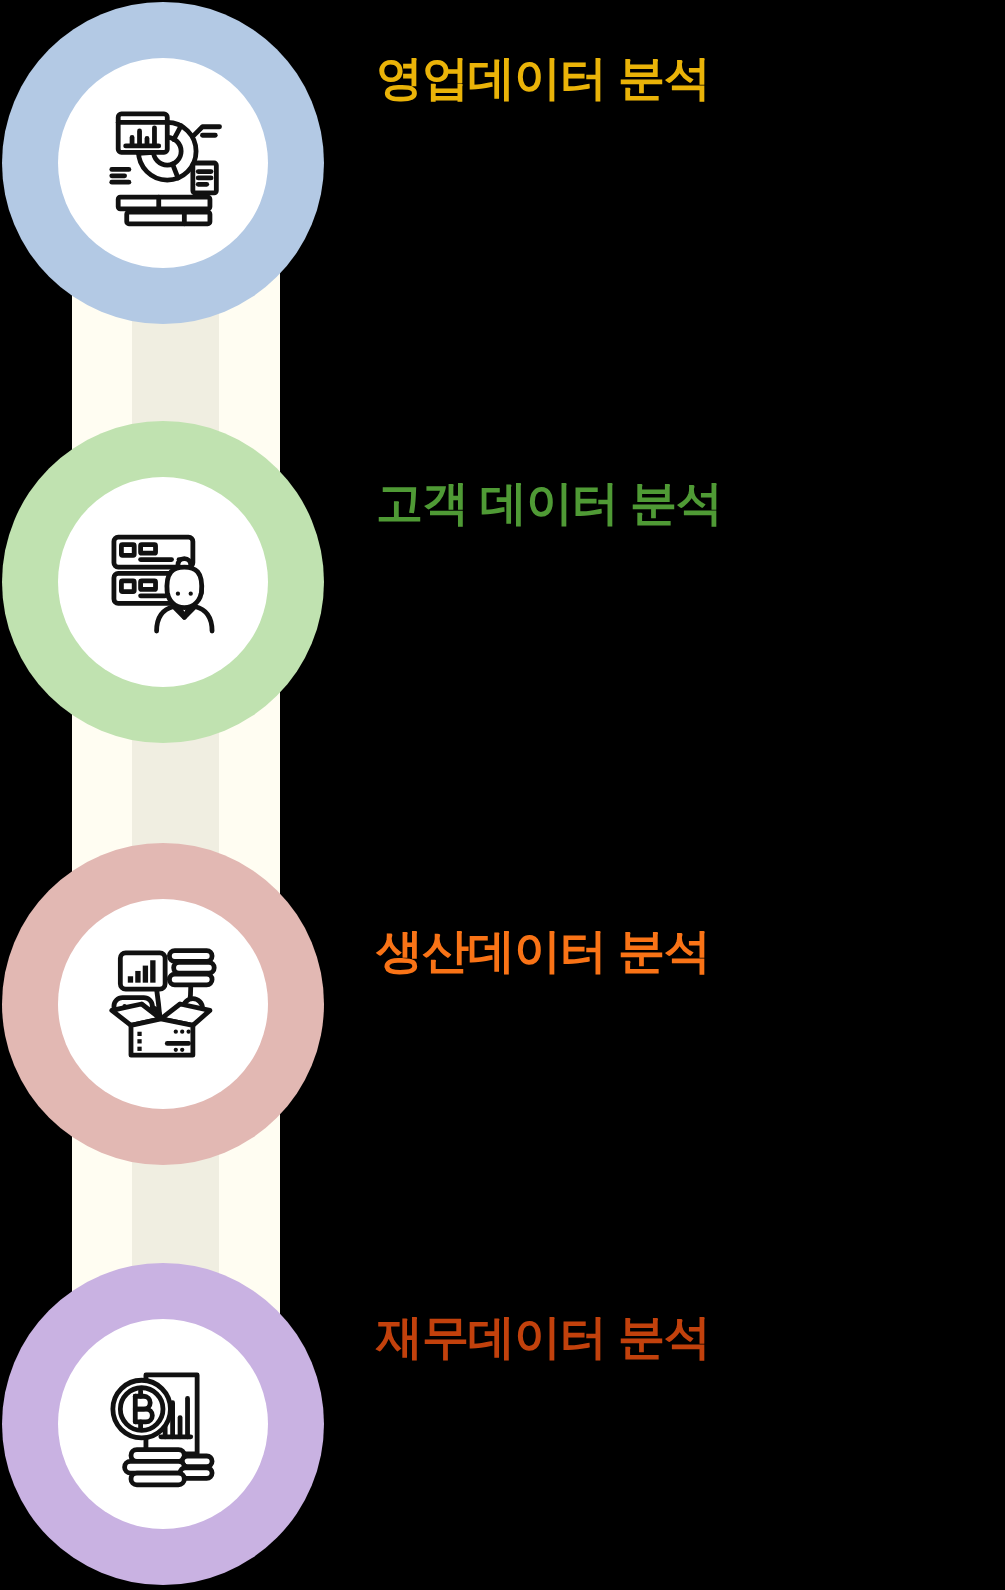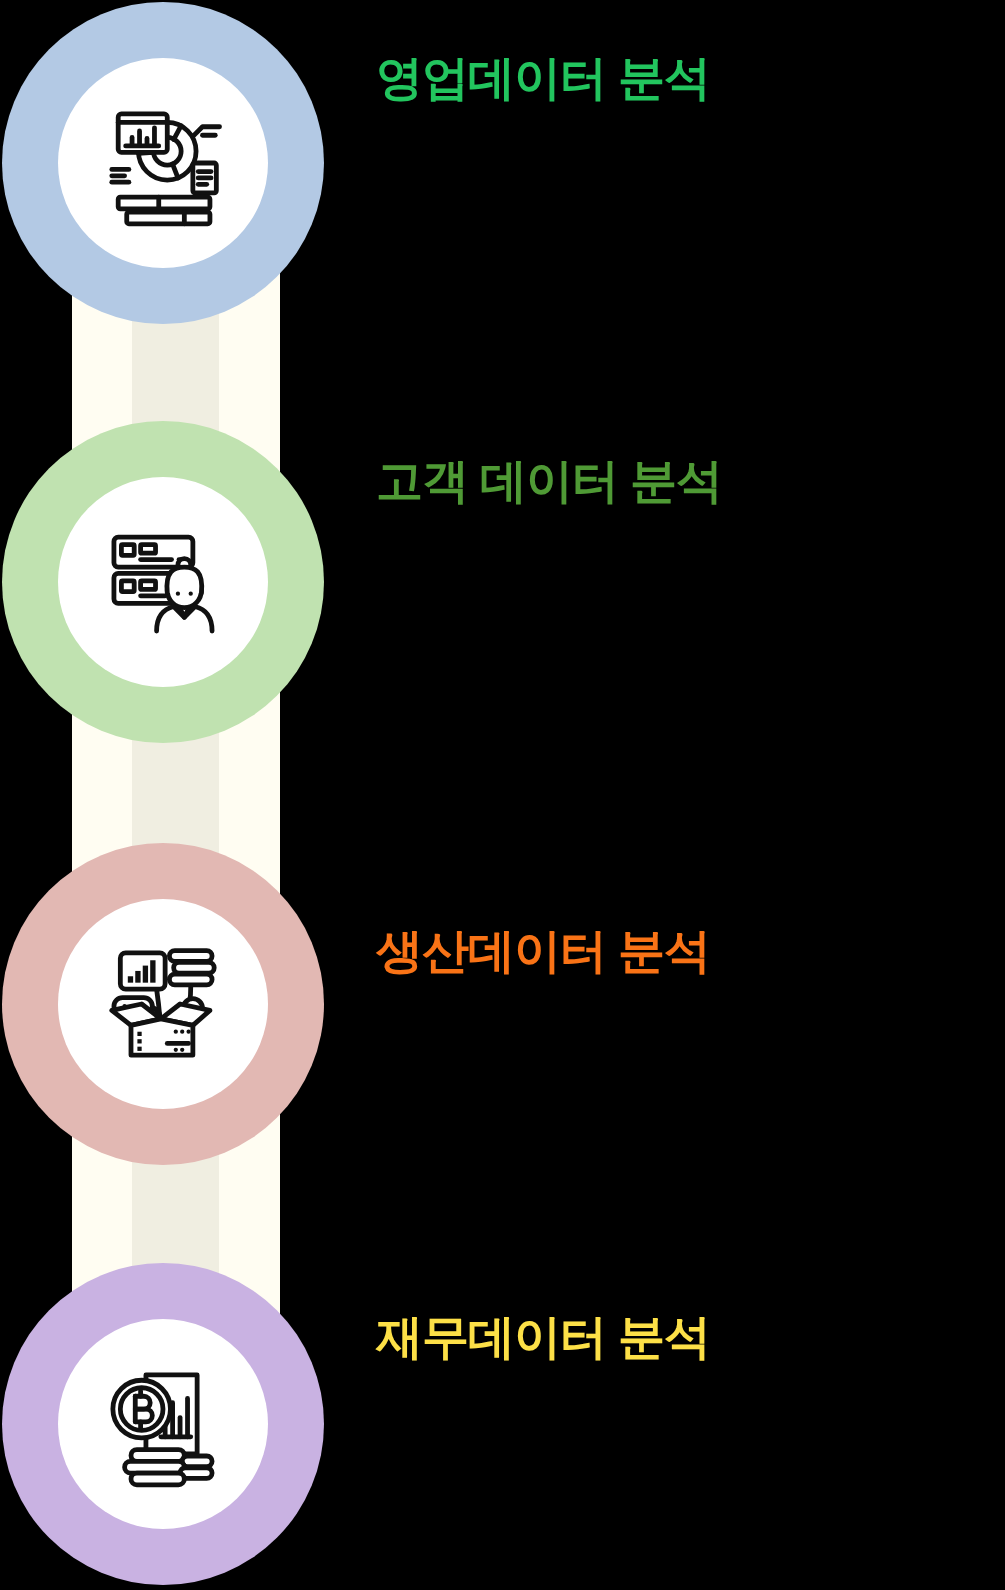--- a/index.html
+++ b/index.html
@@ -8,21 +8,21 @@
   .band{position:absolute;top:163px;height:1261px;}
   .band-outer{left:72px;width:208px;}
   .band-inner{left:132px;width:87px;}
   .node{position:absolute;left:2px;width:322px;height:322px;border-radius:50%;}
   .node-inner{position:absolute;inset:56px;border-radius:50%;background:#fff;
               display:flex;align-items:center;justify-content:center;}
   .node-inner svg{width:128px;height:128px;display:block;}
   .node-1{top:2px;}  .node-2{top:421px;}  .node-3{top:843px;}  .node-4{top:1263px;}
   .title{position:absolute;left:376px;font-size:47px;font-weight:800;line-height:1.1;
          letter-spacing:-1px;white-space:nowrap;}
-  .title-1{top:52px;} .title-2{top:455px;} .title-3{top:925px;} .title-4{top:1311px;}
+  .title-1{top:52px;} .title-2{top:477px;} .title-3{top:925px;} .title-4{top:1311px;}
   .ln{fill:none;stroke:#111;stroke-width:4.5;stroke-linecap:round;stroke-linejoin:round;}
   .fw{fill:#fff;}
   .fb{fill:#111;stroke:none;}
 </style>
 </head>
 <body>
 
 <div class="canvas" style="background-color: rgb(0, 0, 0);">
 
   <div class="band band-outer" style="background-color: rgb(255, 253, 242);"></div>
@@ -54,21 +54,21 @@
             <path d="M93,74 H105"></path>
             <path d="M93,80 H101"></path>
           <rect class="fw" x="18" y="92" width="86" height="11" rx="2"></rect>
           <path d="M56,92 V103"></path>
           <rect class="fw" x="26" y="106" width="78" height="11" rx="2"></rect>
           <path d="M80,106 V117"></path>
         </g>
       </svg>
     </div>
   </div>
-  <div class="title title-1" style="color: #22c55e;">영업데이터 분석</div>
+  <div class="title title-1" style="color: #eab308;">영업데이터 분석</div>
 
   <div class="node node-2" style="background-color: rgb(192, 226, 176);">
     <div class="node-inner" style="background-color: rgb(255, 255, 255);">
       <svg viewBox="0 0 120 120">
         <g class="ln">
           <rect class="fw" x="14" y="18" width="74" height="28" rx="4"></rect>
           <rect x="21" y="25" width="12" height="10" rx="1"></rect>
           <rect x="39" y="25" width="14" height="8" rx="1"></rect>
           <path d="M39,39 H68"></path>
             <path d="M75,39 H82"></path>
@@ -147,15 +147,15 @@
             <path d="M39,58 V63"></path>
           <rect class="fw" x="30" y="84" width="50" height="11" rx="5.5"></rect>
           <rect class="fw" x="78" y="90" width="28" height="10" rx="5"></rect>
           <rect class="fw" x="24" y="95" width="56" height="11" rx="5.5"></rect>
           <rect class="fw" x="76" y="101" width="30" height="10" rx="5"></rect>
           <rect class="fw" x="30" y="106" width="50" height="11" rx="5.5"></rect>
         </g>
       </svg>
     </div>
   </div>
-  <div class="title title-4" style="color: #fde047;">재무데이터 분석</div>
+  <div class="title title-4" style="color: #c2410c;">재무데이터 분석</div>
 
 </div>
 
 </body></html>

